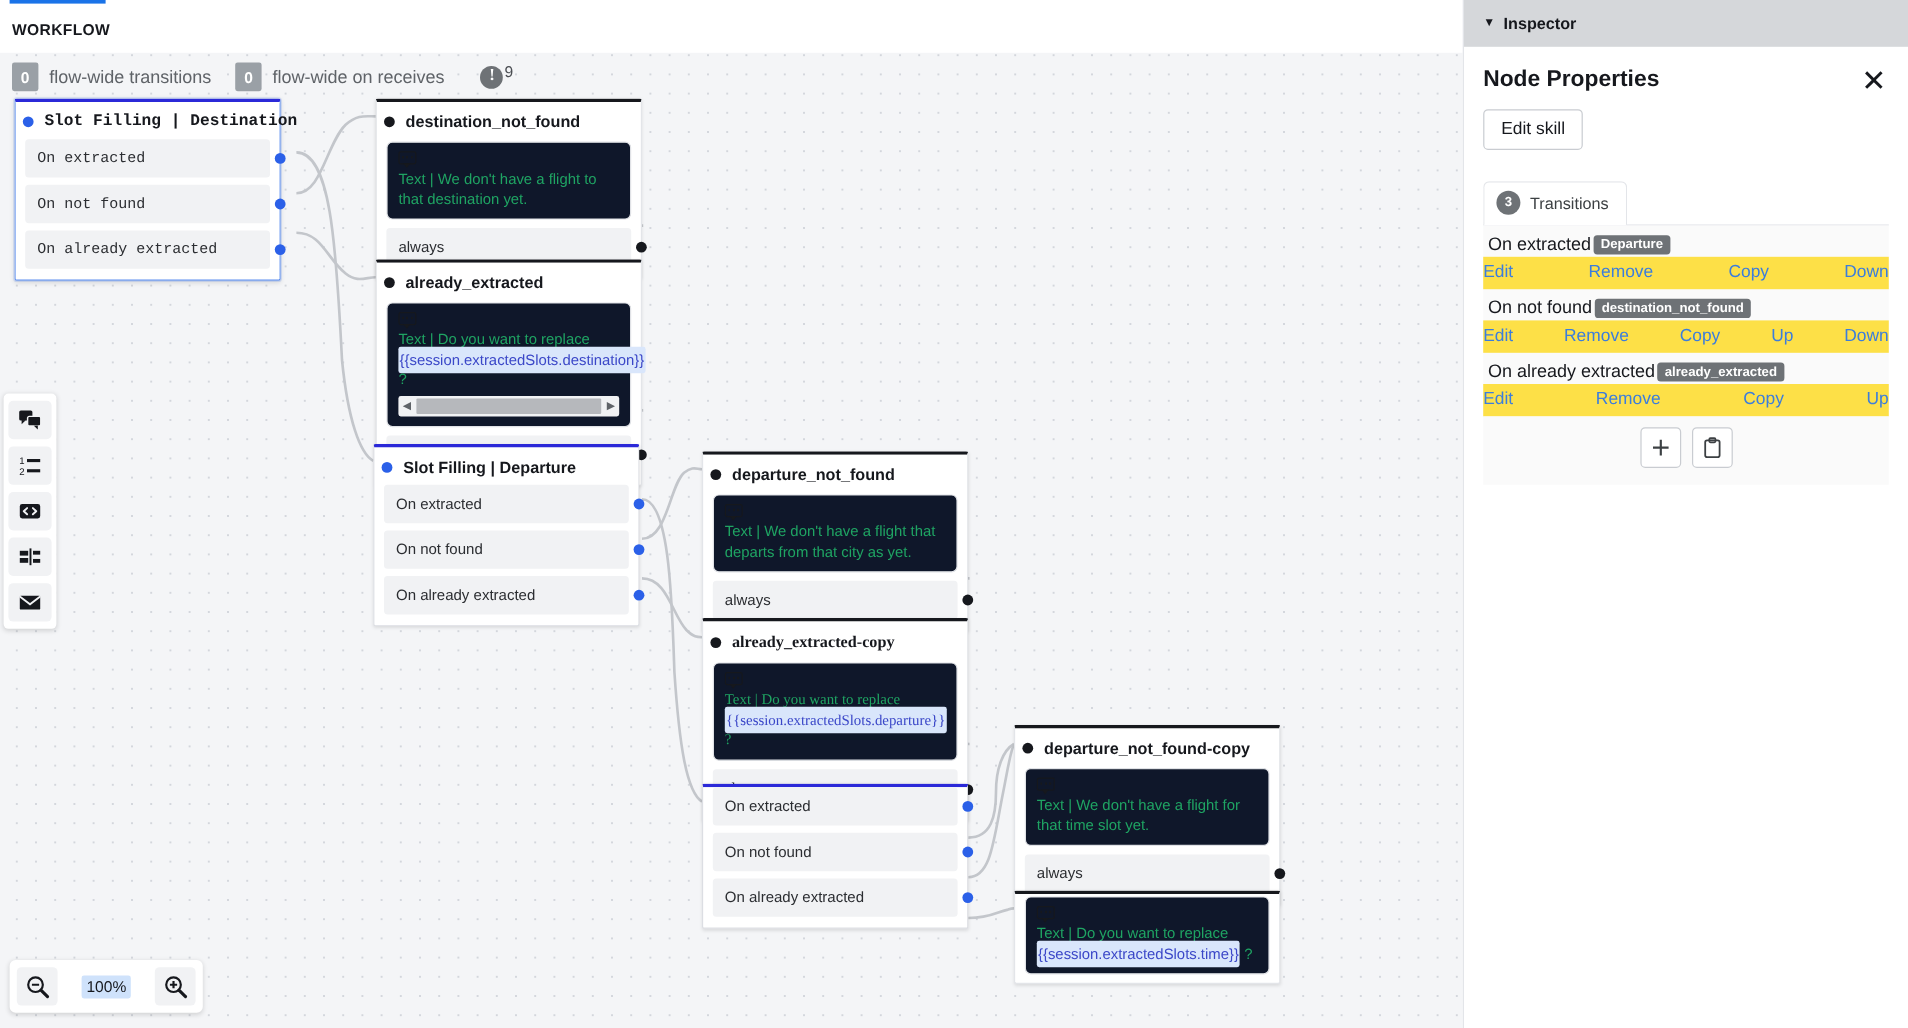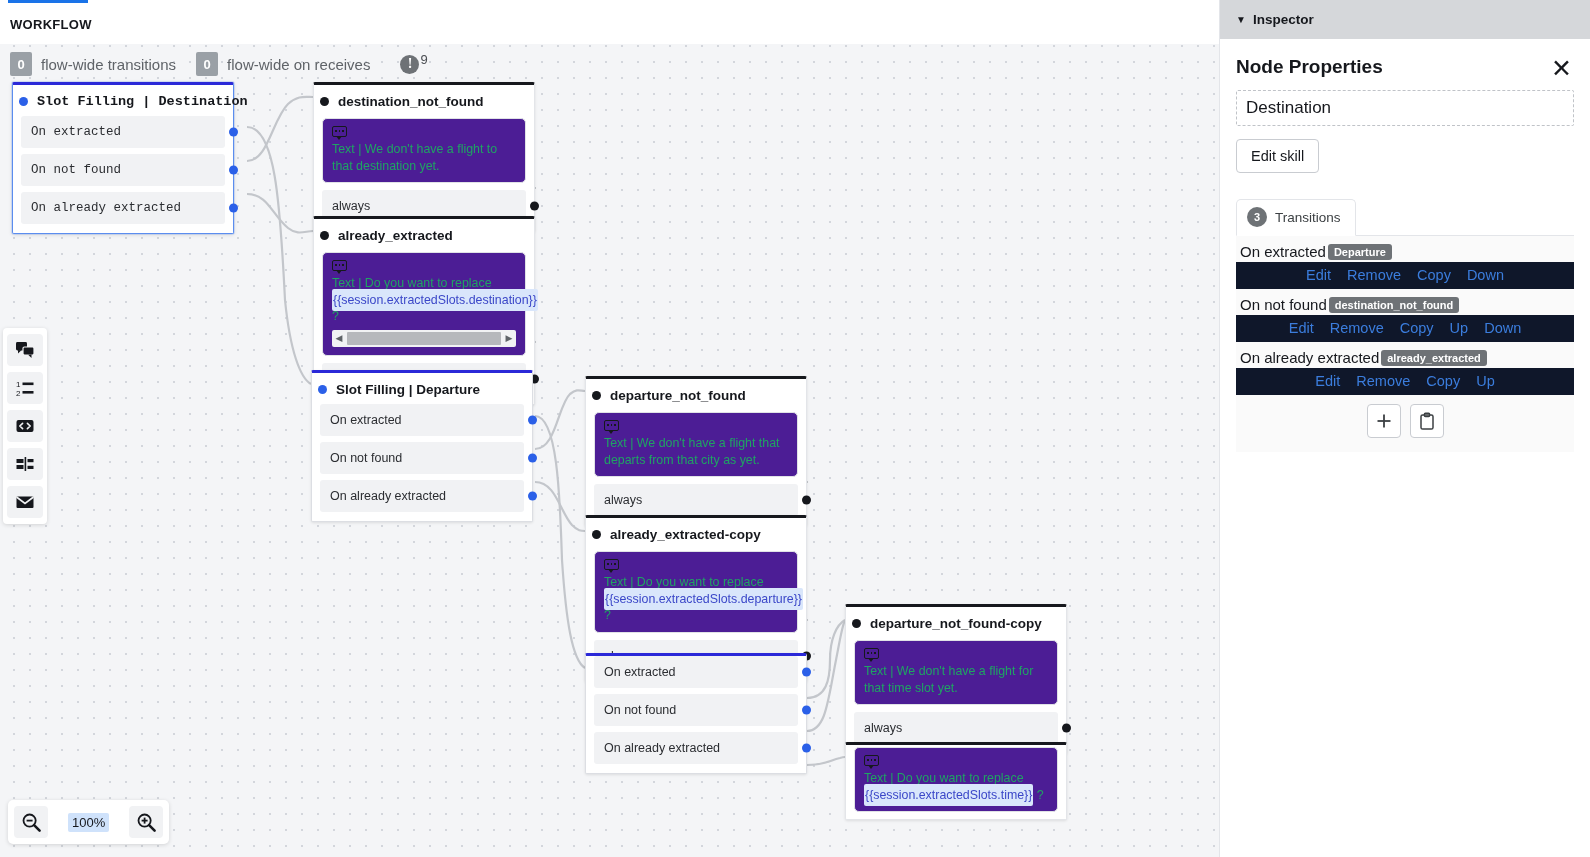--- a/index.html
+++ b/index.html
@@ -103,21 +103,21 @@
   }
   .port.blue { background: #2b60e8; }
   .port.black { background: #16181d; }
 
   
   .msg-card {
     margin: 2px 8px 7px 8px;
     border: 1px solid #e0e2e6;
     border-radius: 5px;
     padding: 7px 9px 8px 9px;
-    background: #4c1d95;
+    background: #0f172a;
   }
   .bubble-icon {
     width: 15px; height: 11px; border: 1.6px solid #16181d;
     border-radius: 2px; position: relative; margin-bottom: 4px;
   }
   .bubble-icon::after {
     content: ""; position: absolute; left: 2.5px; bottom: -4px;
     width: 0; height: 0;
     border-left: 3px solid transparent; border-right: 3px solid transparent;
     border-top: 4px solid #16181d;
@@ -229,22 +229,22 @@
   .tr-line {
     padding: 7px 0 2px 4px; font-size: 15px; color: #16181d;
     display: flex; align-items: center; flex-wrap: nowrap;
   }
   .tr-chip {
     background: #6e7276; color: #ffffff; font-size: 11px; font-weight: bold;
     border-radius: 3px; padding: 2px 6px; margin-left: 2px;
     white-space: nowrap;
   }
   .tr-actions {
-    background: #0f172a; padding: 5px 0 6px 0;
-    display: flex; justify-content: center; gap: 16px;
+    background: #fde047; padding: 5px 0 6px 0;
+    display: flex; justify-content: space-between; gap: 16px;
   }
   .tr-actions a {
     color: #3b7ddd; font-size: 14.5px; text-decoration: none; cursor: pointer;
   }
   #tr-addrow {
     display: flex; justify-content: center; gap: 9px; padding: 9px 0 0 0;
     background: #fafafa;
   }
   .sqbtn {
     width: 34px; height: 34px; border: 1px solid #c9ccd1; border-radius: 4px;
@@ -362,21 +362,21 @@
             <span>departure_not_found</span>
           </div>
           <div class="msg-card">
             <div class="bubble-icon">
               <i></i>
             </div>
             <div class="msg-text">Text | We don't have a flight that departs from that city as yet.</div>
           </div>
           <div class="row last">always<span class="port black" style="right: -13px; top: 50%; transform: translateY(-50%);"></span></div>
         </div>
-        <div class="node msg" style="left: 585px; top: 515px; width: 222px;">
+        <div class="node msg" style="left: 585px; top: 515px; width: 222px; font-family: Liberation Serif, serif;">
           <div class="node-title">
             <span class="node-dot dot-black" style="margin-left: -4px;"></span>
             <span>already_extracted-copy</span>
           </div>
           <div class="msg-card">
             <div class="bubble-icon">
               <i></i>
             </div>
             <div class="msg-text">Text | Do you want to replace <span class="var">{{session.extractedSlots.departure}}</span><span class="q"> ?</span></div>
           </div>
@@ -476,21 +476,20 @@
       <span class="caret">▼</span>
       <span>Inspector</span>
     </div>
 
     <div id="insp-body">
       <div id="np-row">
         <div id="np-title">Node Properties</div>
         <div id="close-x">✕</div>
       </div>
 
-      <div id="name-field">Destination</div>
 
       <div id="edit-skill">Edit skill</div>
 
       <div id="tabstrip">
         <div class="tab-pill">
           <span class="tab-count">3</span>
           <span class="tab-label">Transitions</span>
         </div>
       </div>
 

